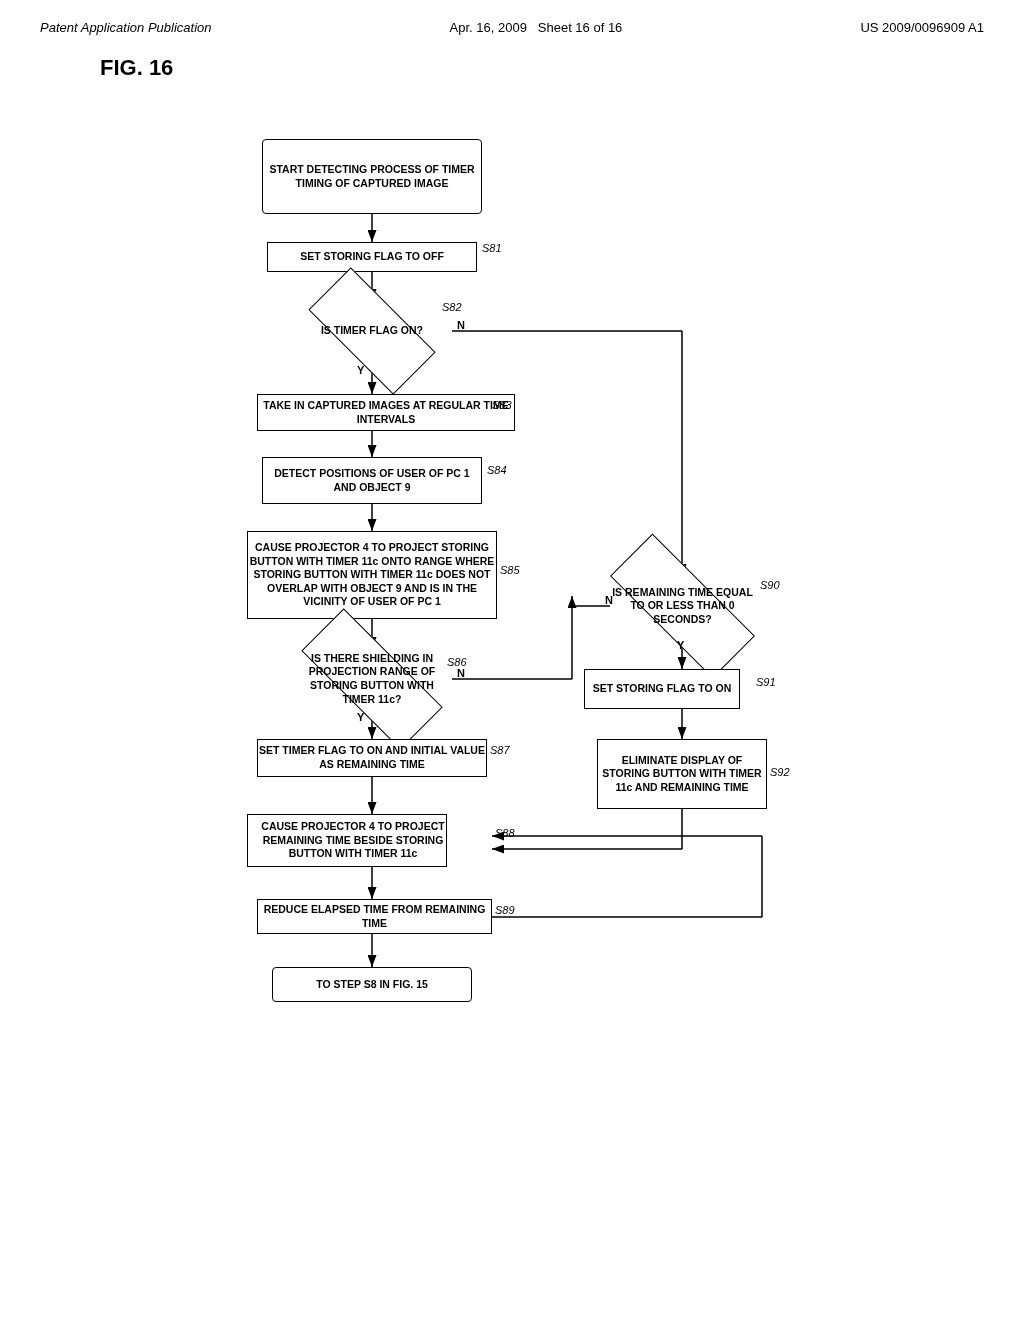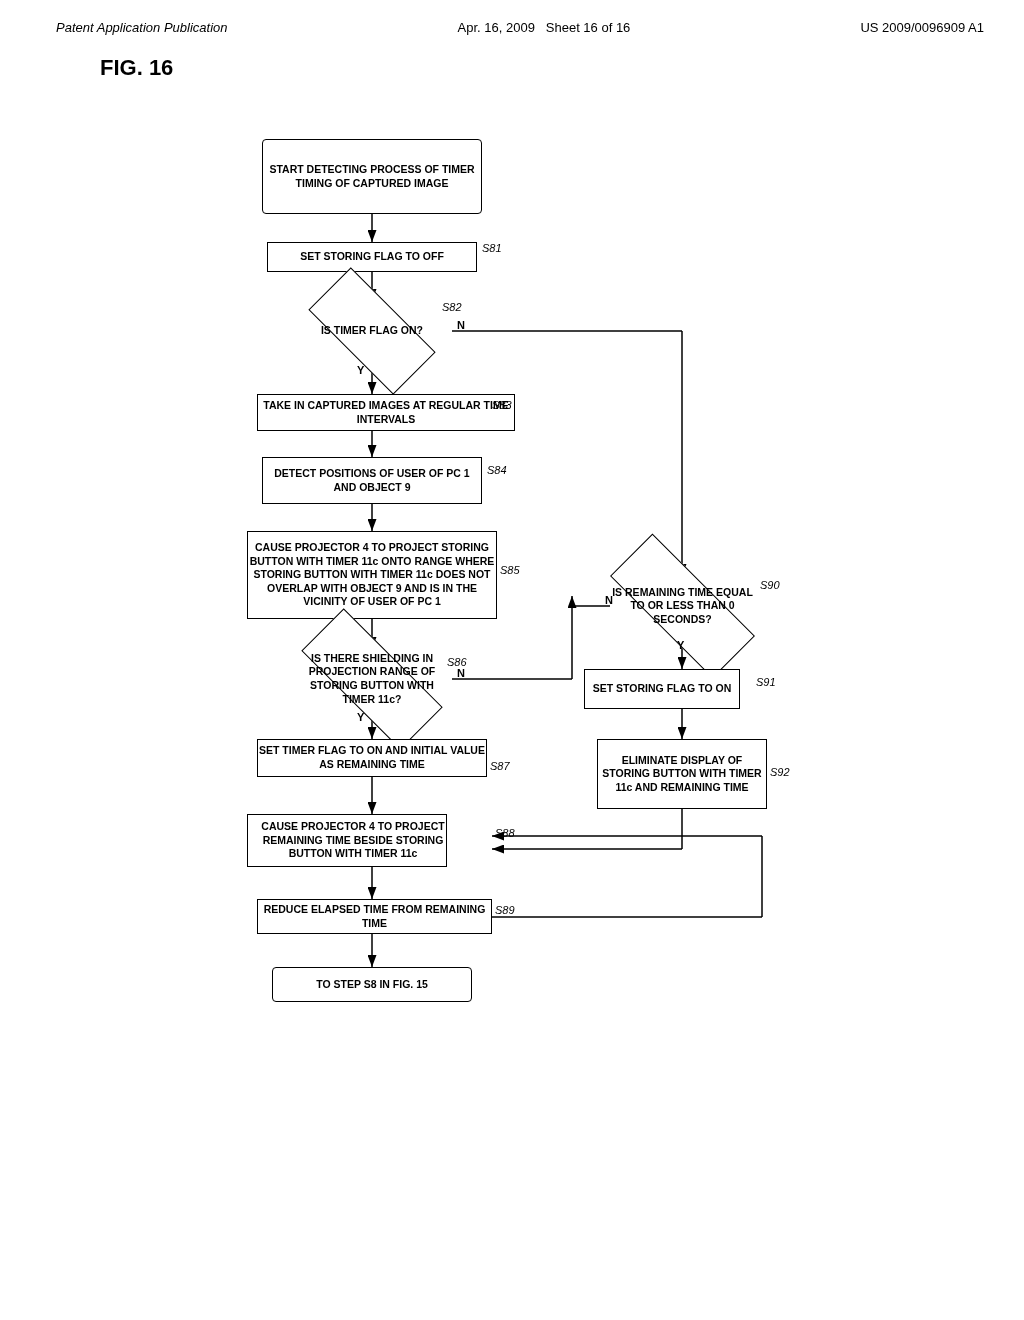--- a/index.html
+++ b/index.html
@@ -17,21 +17,21 @@
       padding: 20px 40px;
       position: relative;
     }
     .header {
       display: flex;
       justify-content: space-between;
       align-items: flex-start;
       margin-bottom: 20px;
       font-size: 13px;
     }
-    .header-left { font-style: italic; margin-left: 16px; }
+    .header-left { font-style: italic; }
     .header-center { text-align: right; }
     .header-right { text-align: right; }
 
     .fig-title {
       font-size: 22px;
       font-weight: bold;
       margin-bottom: 28px;
       margin-left: 60px;
     }
 
@@ -205,21 +205,21 @@
         <span>IS THERE SHIELDING IN PROJECTION RANGE OF STORING BUTTON WITH TIMER 11c?</span>
       </div>
     </div>
     <div class="step-label" style="left:385px; top:547px;">S86</div>
     <div class="flow-label" style="left:295px; top:602px;">Y</div>
     <div class="flow-label" style="left:395px; top:558px;">N</div>
 
     <div class="fc-node rectangle" style="left:195px; top:630px; width:230px; height:38px;justify-content:flex-end;">
       <span>SET TIMER FLAG TO ON AND INITIAL VALUE AS REMAINING TIME</span>
     </div>
-    <div class="step-label" style="left:428px; top:635px;margin-top:16px;">S87</div>
+    <div class="step-label" style="left:428px; top:635px;">S87</div>
 
     <div class="fc-node rectangle" style="left:185px; top:705px; width:200px; height:53px;padding-left:12px;">
       <span>CAUSE PROJECTOR 4 TO PROJECT REMAINING TIME BESIDE STORING BUTTON WITH TIMER 11c</span>
     </div>
     <div class="step-label" style="left:433px; top:718px;">S88</div>
 
     <div class="fc-node rectangle" style="left:195px; top:790px; width:235px; height:35px;">
       <span>REDUCE ELAPSED TIME FROM REMAINING TIME</span>
     </div>
     <div class="step-label" style="left:433px; top:795px;">S89</div>

